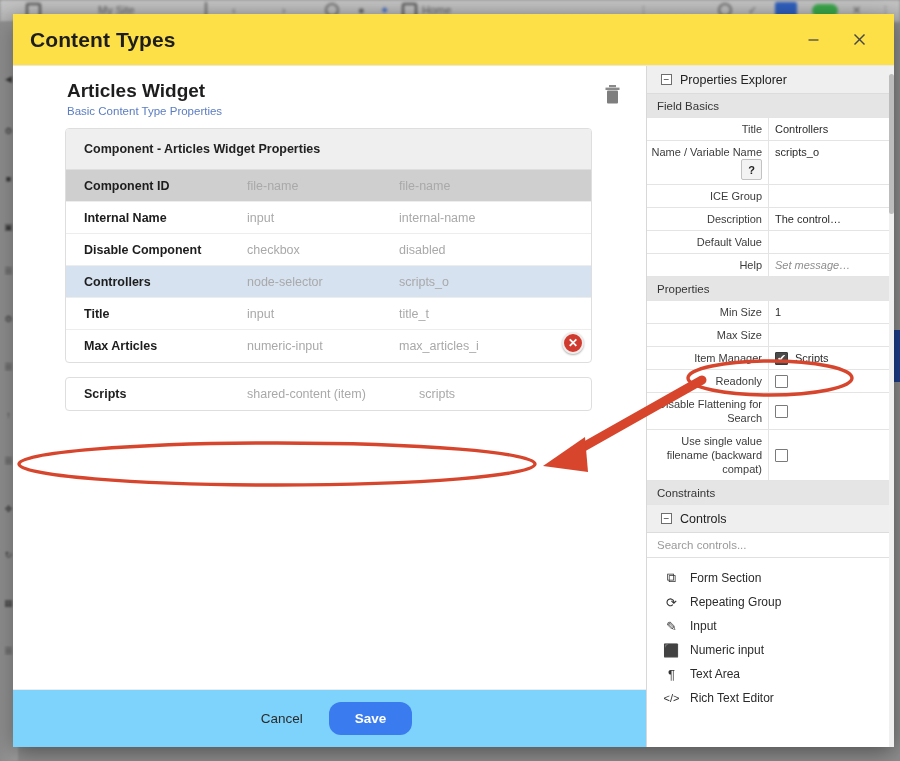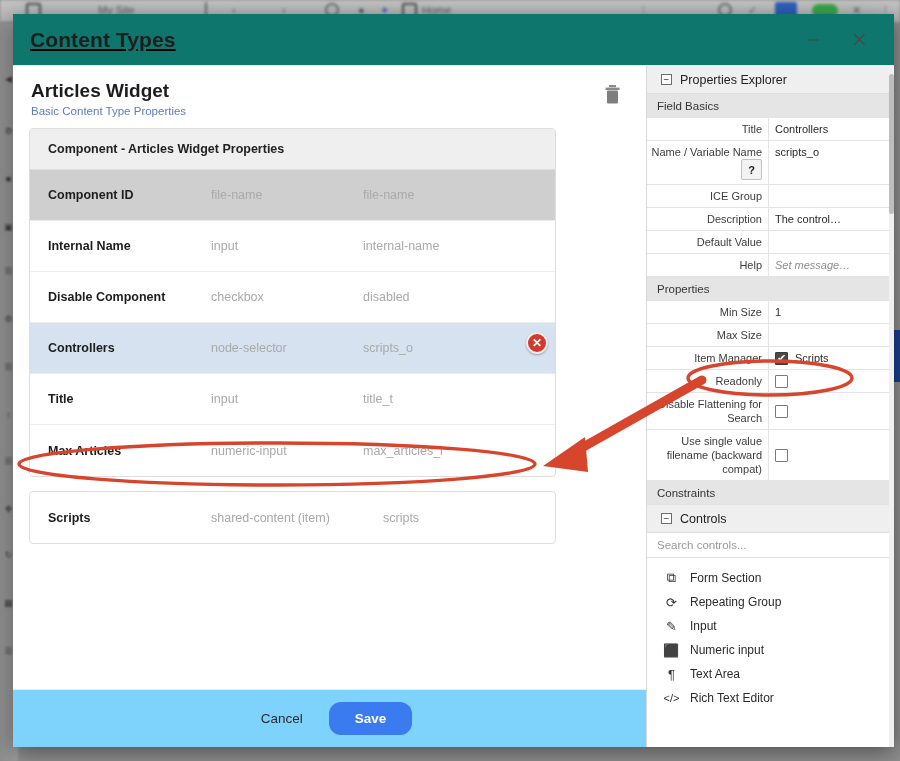--- a/index.html
+++ b/index.html
@@ -64,22 +64,21 @@
     display: flex; flex-direction: column;
     overflow: hidden;
   }
 
   
   #titlebar {
     height: 52px; flex: 0 0 52px;
     display: flex; align-items: center;
     border-bottom: 1px solid #e8e8e8;
     padding: 0 14px 0 17px;
-    background: #0f766e;
-    text-decoration: underline;
+    background: #fde047;
   }
   #dialog-title {
     font-size: 21px; font-weight: 700; color: #1d1d1d;
     letter-spacing: .1px;
   }
   #win-controls { margin-left: auto; display: flex; align-items: center; gap: 4px; }
   .win-btn {
     width: 42px; height: 38px;
     display: flex; align-items: center; justify-content: center;
     cursor: pointer; color: #474747;
@@ -87,39 +86,39 @@
 
   
   #body-split { flex: 1; display: flex; min-height: 0; }
 
   
   #main-pane {
     flex: 1; min-width: 0; position: relative;
     display: flex; flex-direction: column;
     background: #fff;
   }
-  #main-scroll { flex: 1; overflow: hidden; position: relative; padding: 10px 16px 0 16px; }
+  #main-scroll { flex: 1; overflow: hidden; position: relative; padding: 10px 16px 0 16px; margin-left: 36px; }
 
   #ct-header { display: flex; align-items: flex-start; padding: 3px 0 10px 2px; }
   #ct-name { font-size: 19px; font-weight: 700; color: #1d1d1d; line-height: 24px; }
   #ct-sub { font-size: 11.5px; color: #5b7dc2; margin-top: 1px; line-height: 14px; cursor: pointer; }
   #trash-wrap { margin-left: auto; margin-right: 8px; margin-top: 5px; cursor: pointer; }
 
   .card {
     border: 1px solid #dedede; border-radius: 4px;
     background: #fff; overflow: hidden; margin-bottom: 14px;
     width: 527px;
   }
   .card-head {
     background: #efefef; border-bottom: 1px solid #dedede;
     height: 41px; display: flex; align-items: center; padding: 0 18px;
     font-size: 12.5px; font-weight: 700; color: #222;
   }
   .frow {
-    display: flex; align-items: center; height: 51px;
+    display: flex; align-items: center; height: 32px;
     border-bottom: 1px solid #ededed;
     padding: 0 18px; font-size: 12.5px;
     position: relative;
   }
   .frow:last-child { border-bottom: none; }
   .frow .c1 { width: 163px; font-weight: 700; color: #1d1d1d; flex: 0 0 163px; }
   .frow .c2 { width: 152px; color: #a9a9a9; flex: 0 0 152px; }
   .frow .c3 { color: #a9a9a9; flex: 1; }
   .frow.shaded { background: #cfcfcf; }
   .frow.shaded .c1 { color: #1d1d1d; }

